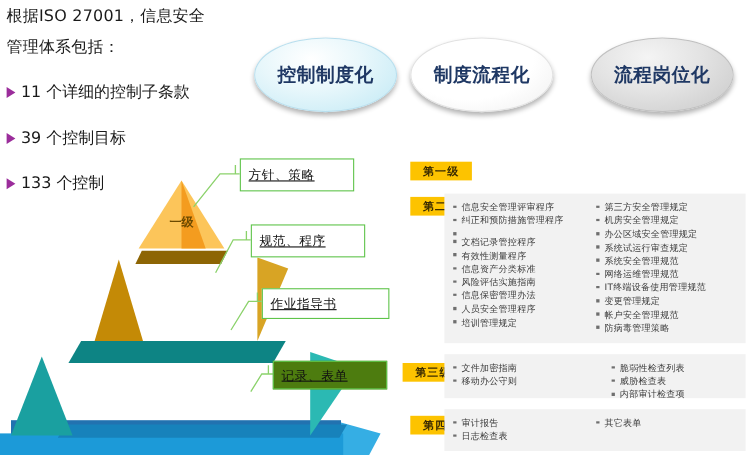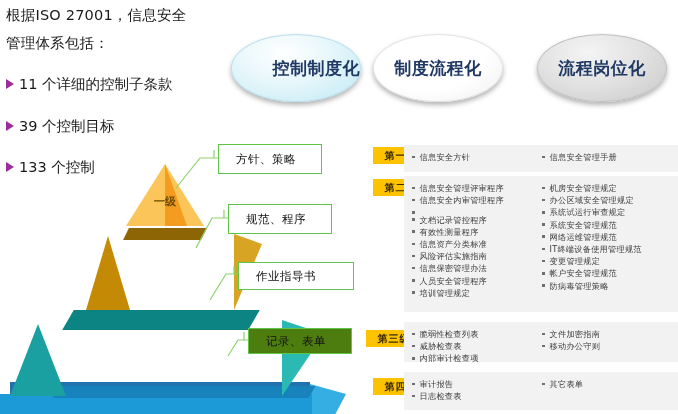--- a/index.html
+++ b/index.html
@@ -32,21 +32,21 @@
   
   .ellipse{
     position:absolute;width:128px;height:66px;border-radius:50%;
     display:flex;align-items:center;justify-content:center;
     font-family:"DejaVu Serif","Liberation Serif",serif;
     font-size:17px;font-weight:700;color:#1f3864;letter-spacing:.5px;
     box-shadow:0 3px 5px rgba(0,0,0,.30);
   }
   #ell1{left:231px;top:34px;
     background:radial-gradient(ellipse at 40% 28%,#ffffff 0%,#e8f7fb 42%,#cfeef7 78%,#bfe6f2 100%);
-    border:1px solid #b9dfee;justify-content:flex-end;}
+    border:1px solid #b9dfee;}
   #ell2{left:373px;top:34px;
     background:radial-gradient(ellipse at 40% 28%,#ffffff 0%,#ffffff 55%,#f5f5f5 82%,#ededed 100%);
     border:1px solid #e2e2e2;}
   #ell3{left:537px;top:34px;
     background:radial-gradient(ellipse at 40% 26%,#f4f4f4 0%,#e3e3e3 45%,#d2d2d2 80%,#c9c9c9 100%);
     border:1px solid #c0c0c0;}
 
   
   #pyramid{position:absolute;left:0;top:150px;width:345px;height:264px;}
   .tier{position:absolute;}
@@ -99,21 +99,21 @@
   #t4 .top{position:absolute;left:56px;top:4px;width:256px;height:12px;
     background:#1782bb;transform:skewX(-30deg);}
   #t4 .side{position:absolute;left:310px;top:2px;width:0;height:0;
     border-top:10px solid transparent;border-bottom:68px solid transparent;
     border-left:36px solid #35aee4;}
 
   
   .callout{
     position:absolute;border:1.4px solid #5fc44a;background:#ffffff;
     font-size:11.5px;color:#111;display:flex;align-items:center;
-    padding-left:17px;letter-spacing:.5px;box-sizing:border-box;
+    padding-left:7px;letter-spacing:.5px;box-sizing:border-box;text-decoration:underline;
   }
   #c1{left:218px;top:144px;width:104px;height:30px;}
   #c2{left:228px;top:204px;width:104px;height:30px;}
   #c3{left:238px;top:262px;width:116px;height:28px;}
   #c4{left:248px;top:328px;width:104px;height:26px;background:#4d7c0f;}
 
   .leader{position:absolute;stroke:#8bd26b;stroke-width:1.2px;fill:none;}
 
   
   .badge{
@@ -229,47 +229,31 @@
   </div>
   <div class="callout" id="c4">
     <span>记录、表单</span>
   </div>
 
   <div class="badge" id="b1">第一级</div>
   <div class="badge" id="b2">第二级</div>
   <div class="badge" id="b3">第三级</div>
   <div class="badge" id="b4">第四级</div>
 
-  <div class="band-box" id="band1">
-    <div class="cols">
-      <div class="col left">
-          <div class="itm">
-            <span class="dot"></span>
-            <span>信息安全方针</span>
-          </div>
-        </div>
-      <div class="col right">
-          <div class="itm">
-            <span class="dot"></span>
-            <span>信息安全管理手册</span>
-          </div>
-        </div>
-    </div>
-  </div>
 
   <div class="band-box" id="band2">
     <div class="cols">
       <div class="col left">
           <div class="itm">
             <span class="dot"></span>
             <span>信息安全管理评审程序</span>
           </div>
           <div class="itm">
             <span class="dot"></span>
-            <span>信息安全内审管理程序</span>
+            <span>纠正和预防措施管理程序</span>
           </div>
           <div class="itm">
             <span class="dot"></span>
           </div>
           <div class="itm">
             <span class="dot"></span>
             <span>文档记录管控程序</span>
           </div>
           <div class="itm">
             <span class="dot"></span>
@@ -290,20 +274,24 @@
           <div class="itm">
             <span class="dot"></span>
             <span>人员安全管理程序</span>
           </div>
           <div class="itm">
             <span class="dot"></span>
             <span>培训管理规定</span>
           </div>
         </div>
       <div class="col right">
+          <div class="itm">
+            <span class="dot"></span>
+            <span>第三方安全管理规定</span>
+          </div>
           <div class="itm">
             <span class="dot"></span>
             <span>机房安全管理规定</span>
           </div>
           <div class="itm">
             <span class="dot"></span>
             <span>办公区域安全管理规定</span>
           </div>
           <div class="itm">
             <span class="dot"></span>
@@ -332,42 +320,42 @@
           <div class="itm">
             <span class="dot"></span>
             <span>防病毒管理策略</span>
           </div>
         </div>
     </div>
   </div>
 
   <div class="band-box" id="band3">
     <div class="cols">
+      <div class="col right">
+          <div class="itm">
+            <span class="dot"></span>
+            <span>文件加密指南</span>
+          </div>
+          <div class="itm">
+            <span class="dot"></span>
+            <span>移动办公守则</span>
+          </div>
+        </div>
       <div class="col left">
           <div class="itm">
             <span class="dot"></span>
             <span>脆弱性检查列表</span>
           </div>
           <div class="itm">
             <span class="dot"></span>
             <span>威胁检查表</span>
           </div>
           <div class="itm">
             <span class="dot"></span>
             <span>内部审计检查项</span>
-          </div>
-        </div>
-      <div class="col right">
-          <div class="itm">
-            <span class="dot"></span>
-            <span>文件加密指南</span>
-          </div>
-          <div class="itm">
-            <span class="dot"></span>
-            <span>移动办公守则</span>
           </div>
         </div>
     </div>
   </div>
 
   <div class="band-box" id="band4">
     <div class="cols">
       <div class="col left">
           <div class="itm">
             <span class="dot"></span>

